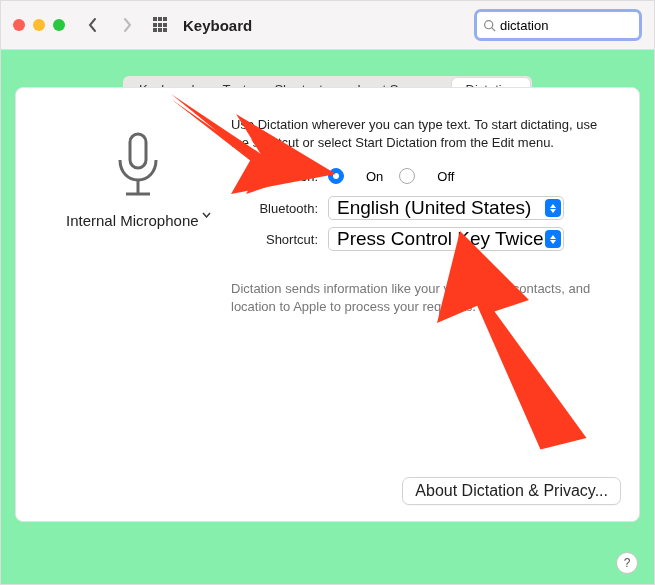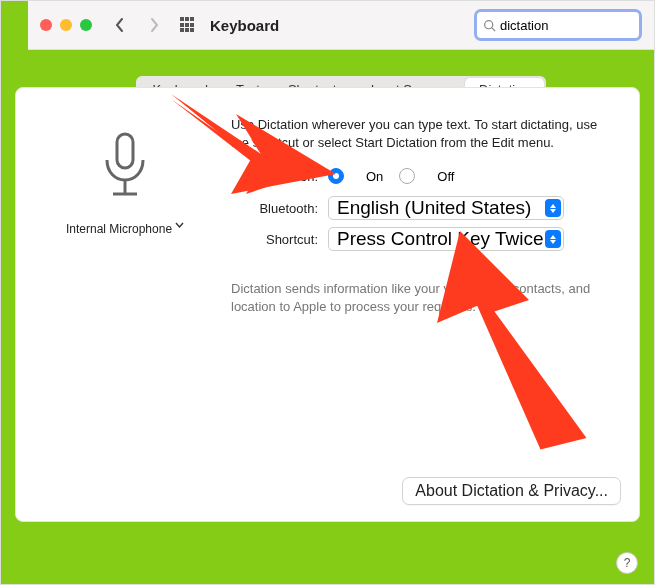--- a/index.html
+++ b/index.html
@@ -1,16 +1,16 @@
 <!DOCTYPE html>
 <html><head>
 <meta charset="utf-8">
 <style>
   html,body{margin:0;padding:0;font-family:-apple-system,BlinkMacSystemFont,"Helvetica Neue",sans-serif;background:#f0eeee;}
-  .window{width:655px;height:585px;background:#84cc16;position:relative;overflow:hidden;border:1px solid #ddd;box-sizing:border-box;padding-left:27px;}
+  .window{width:655px;height:585px;background:#86efac;position:relative;overflow:hidden;border:1px solid #ddd;box-sizing:border-box;}
   
   .titlebar{height:48px;display:flex;align-items:center;padding:0 12px;background:#f6f4f4;border-bottom:1px solid #e0dedc;}
   .traffic{display:flex;gap:8px;margin-right:18px;}
   .light{width:12px;height:12px;border-radius:50%;}
   .red{background:#ff5f57;}
   .yellow{background:#febc2e;}
   .green{background:#28c840;}
   .nav{display:flex;gap:14px;align-items:center;margin-right:12px;}
   .nav-btn{width:20px;height:20px;display:flex;align-items:center;justify-content:center;color:#555;}
   .nav-btn.dis{color:#bbb;}
@@ -25,21 +25,21 @@
   .tabwrap{display:flex;justify-content:center;margin-top:26px;}
   .tabs{display:flex;background:#e9e7e6;border-radius:6px;padding:2px;}
   .tab{padding:4px 14px;font-size:13px;color:#333;border-radius:5px;}
   .tab.active{background:#fff;box-shadow:0 0 2px rgba(0,0,0,.15);}
   
   .panel{margin:0 14px 14px;background:#fff;border:1px solid #e5e3e1;border-radius:8px;position:absolute;top:86px;left:0;right:0;bottom:48px;}
   .desc{position:absolute;top:28px;left:215px;right:30px;font-size:13px;color:#222;line-height:1.35;z-index:0;}
   
   .miccol{position:absolute;left:50px;top:42px;display:flex;flex-direction:column;align-items:center;}
   .mic-svg{width:60px;height:76px;color:#666;}
-  .mic-label{font-size:12px;color:#222;margin-top:16px;display:flex;align-items:flex-start;gap:3px;}
+  .mic-label{font-size:15px;color:#222;margin-top:6px;display:flex;align-items:flex-start;gap:3px;}
   
   .row{position:absolute;display:flex;align-items:center;}
   .row .lab{width:312px;text-align:right;font-size:13px;color:#222;padding-right:10px;box-sizing:border-box;}
   .row-dict{top:80px;left:0;}
   .row-lang{top:108px;left:0;}
   .row-short{top:139px;left:0;}
   .radio{display:flex;align-items:flex-end;gap:22px;margin-right:16px;font-size:13px;}
   .radio-dot{width:14px;height:14px;border-radius:50%;border:1px solid #aaa;display:flex;align-items:center;justify-content:center;background:#fff;}
   .radio-dot.checked{border-color:#0a7aff;background:#0a7aff;}
   .radio-dot.checked::after{content:"";width:6px;height:6px;border-radius:50%;background:#fff;}

